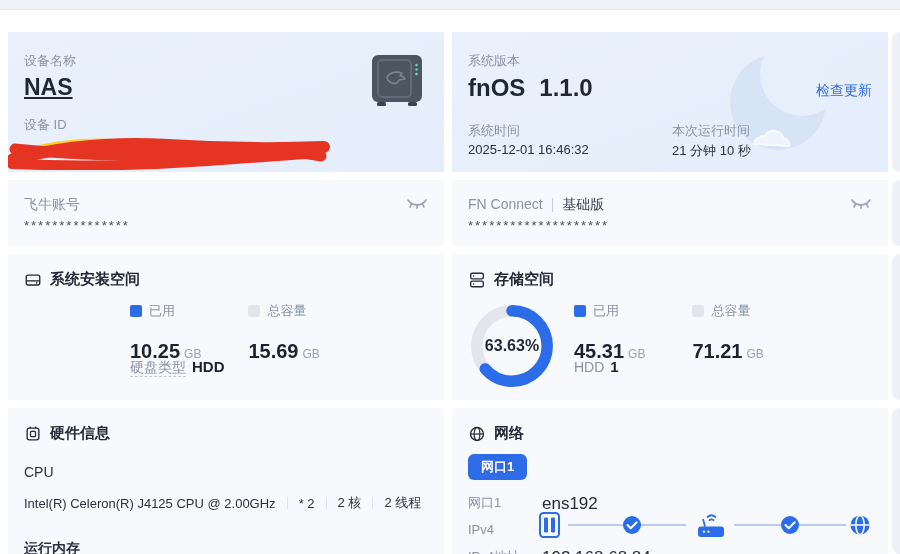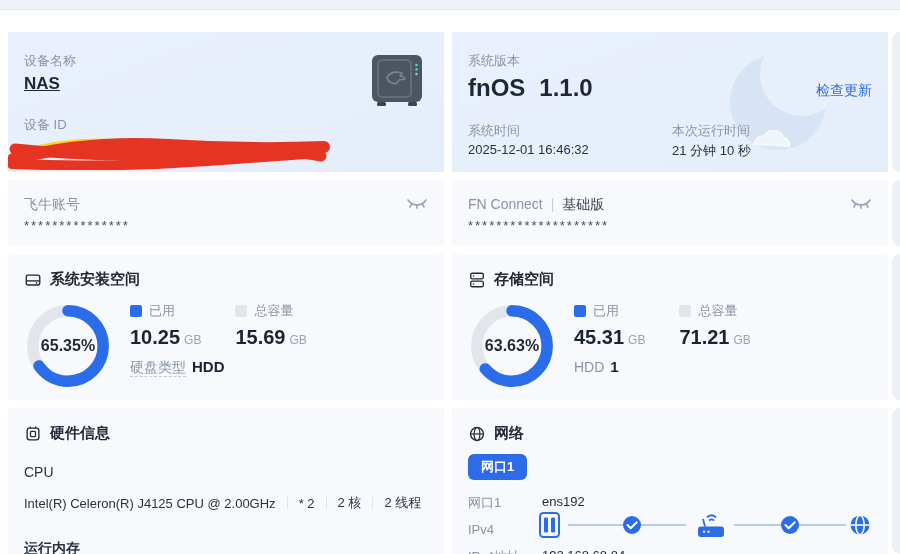--- a/index.html
+++ b/index.html
@@ -8,21 +8,21 @@
   .topstrip { position:absolute; top:0; left:0; width:900px; height:10px;
     background:#eef1f6; border-bottom:1px solid #e3e7ee; }
   .grid { position:absolute; top:32px; left:8px; display:grid;
     grid-template-columns:436px 436px; grid-template-rows:140px 66px 146px 170px;
     gap:8px; }
   .card { position:relative; border-radius:0; background:#f7f9fc; overflow:hidden; }
   .card.blue { background:linear-gradient(160deg,#eaf1fc 0%,#e4edfa 100%); }
   .lbl { font-size:13px; color:#8a93a5; }
   
   .c1-name-lbl { position:absolute; left:16px; top:20px; }
-  .c1-name { position:absolute; left:16px; top:42px; font-size:17px; font-weight:700; color:#1f2733;text-decoration:underline; }
+  .c1-name { position:absolute; left:16px; top:42px; font-size:23px; font-weight:700; color:#1f2733;text-decoration:underline; }
   .c1-id-lbl { position:absolute; left:16px; top:84px;text-align:center; }
   .c1-nasimg { position:absolute; right:20px; top:22px; }
   .c1-scribble { position:absolute; left:0; top:96px; }
   
   .c2-ver-lbl { position:absolute; left:16px; top:20px; }
   .c2-ver { position:absolute; left:16px; top:42px; font-size:24px; font-weight:700; color:#1f2733; }
   .c2-ver .vnum { margin-left:14px;margin-top:20px; }
   .c2-update { position:absolute; right:16px; top:50px; font-size:14px; color:#2e6be6; cursor:pointer; }
   .c2-time-lbl { position:absolute; left:16px; top:90px; }
   .c2-time { position:absolute; left:16px; top:110px; font-size:13px; color:#2a3240; }
@@ -34,40 +34,40 @@
   .acct-mask { position:absolute; left:16px; top:38px; font-size:13px; letter-spacing:2px; color:#47505f; }
   .eye { position:absolute; right:16px; top:18px; cursor:pointer; }
   .conn-tier { color:#3a4453;margin-top:12px; }
   .conn-sep { color:#c9d0db; margin:0 8px; }
   
   .ctitle { position:absolute; left:16px; top:16px; display:flex; align-items:center; gap:8px;
     font-size:15px; font-weight:700; color:#232a36;justify-content:center; }
   .donut { position:absolute; left:16px; top:48px; width:88px; height:88px; }
   .donut .pct { position:absolute; left:0; top:0; width:88px; height:88px; display:flex;
     align-items:center; justify-content:center; font-size:16px; font-weight:700; color:#1f2835; }
-  .legend { position:absolute; left:122px; top:48px; display:flex; gap:34px; }
+  .legend { position:absolute; left:122px; top:48px; display:flex; gap:47px; }
   .leg-item .row1 { display:flex; align-items:center; gap:7px; font-size:13px; color:#8a93a5; }
   .leg-sq { width:12px; height:12px; border-radius:2px; display:inline-block; }
-  .leg-val { margin-top:6px; font-size:20px; font-weight:700; color:#1b2330;text-align:center; }
+  .leg-val { margin-top:20px; font-size:20px; font-weight:700; color:#1b2330;text-align:center; }
   .leg-unit { font-size:12px; font-weight:400; color:#9aa3b2; margin-left:4px; }
   .disk-row { position:absolute; left:122px; top:104px; font-size:14px; }
   .dashed { color:#8a93a5; border-bottom:1px dashed #c3cad6; padding-bottom:1px; cursor:help; }
   .disk-val { color:#1b2330; font-weight:700; font-size:15px; margin-left:6px; }
   .hdd-gray { color:#8a93a5; }
   
   .hw-cpu-lbl { position:absolute; left:16px; top:56px; font-size:14px; color:#2a3240; }
   .hw-cpu-line { position:absolute; left:16px; top:86px; display:flex; align-items:center;
     font-size:13px; color:#2a3240; }
   .vdiv { display:inline-block; width:1px; height:12px; background:#dfe3ea; margin:0 11px; }
   .hw-mem-lbl { position:absolute; left:16px; top:132px; font-size:14px; font-weight:700; color:#2a3240; }
   
   .net-btn { position:absolute; left:16px; top:46px; background:#2e6be6; color:#fff;
     font-size:13px; font-weight:700; padding:4px 13px; border-radius:6px; border:none; cursor:pointer; }
   .net-row-lbl { position:absolute; left:16px; font-size:13px; color:#8a93a5; }
-  .net-row-val { position:absolute; left:90px; font-size:13px; color:#262c38; }
+  .net-row-val { position:absolute; left:90px; font-size:17px; color:#262c38; }
   .net-diagram { position:absolute; left:86px; top:102px; }
   
   .peek { position:absolute; right:0; width:8px; background:#edf1f7; border-radius:8px 0 0 8px; }
 </style>
 </head>
 <body>
 
 <div class="topstrip"></div>
 
 <div class="grid">
@@ -128,27 +128,20 @@
   </div>
 
   <div class="card">
     <div class="ctitle">
       <svg width="18" height="18" viewBox="0 0 20 20">
           <rect x="2.5" y="4.5" width="15" height="11" rx="2.2" fill="none" stroke="#232a36" stroke-width="1.5"></rect>
           <path d="M2.5 11 h15" stroke="#232a36" stroke-width="1.5"></path>
           <circle cx="14" cy="13.2" r="0.9" fill="#232a36"></circle>
         </svg>
       <span>系统安装空间</span>
-    </div>
-    <div class="donut">
-      <svg width="88" height="88" viewBox="0 0 100 100">
-        <circle cx="50" cy="50" r="40" fill="none" stroke="#e2e6ec" stroke-width="13"></circle>
-        <circle cx="50" cy="50" r="40" fill="none" stroke="#2b6ce8" stroke-width="13" stroke-linecap="round" transform="rotate(-90 50 50)" stroke-dasharray="164.2424639296744 251.32741228718345"></circle>
-      </svg>
-      <div class="pct">65.35%</div>
     </div>
     <div class="legend">
       <div class="leg-item">
         <div class="row1">
             <span class="leg-sq" style="background:#2b6ce8"></span>
             <span>已用</span>
           </div>
         <div class="leg-val"><span>10.25</span><span class="leg-unit">GB</span></div>
       </div>
       <div class="leg-item">

